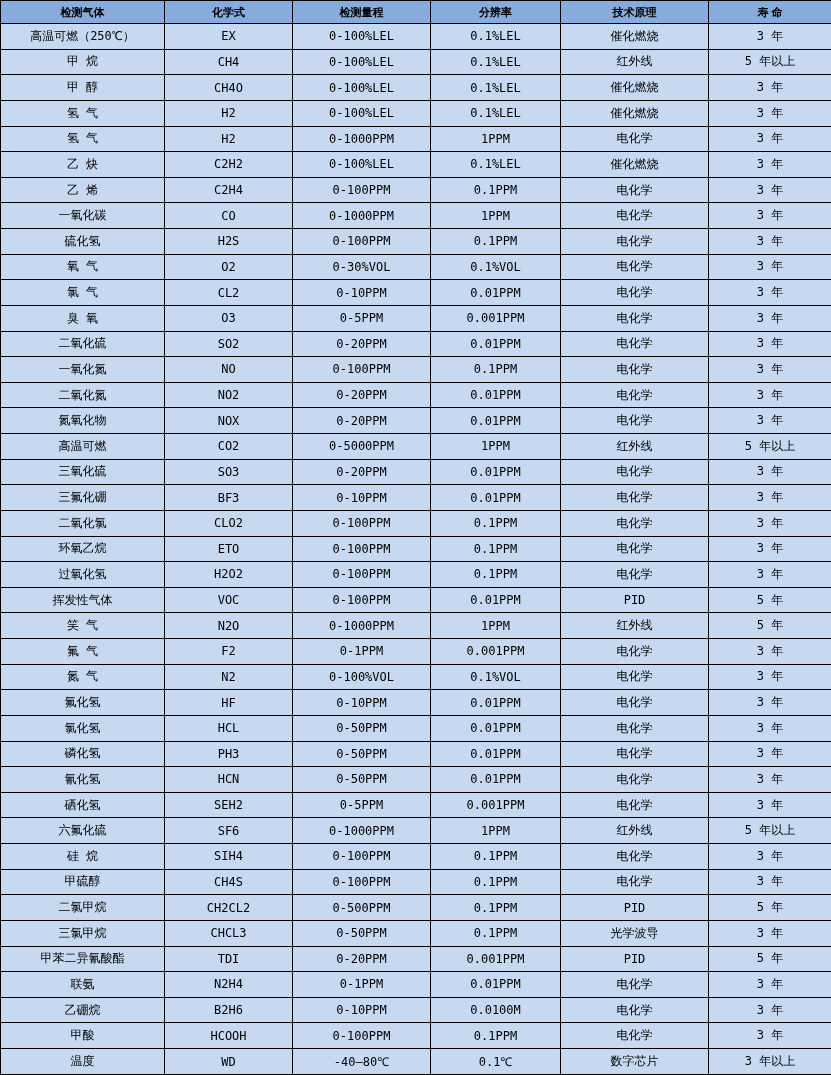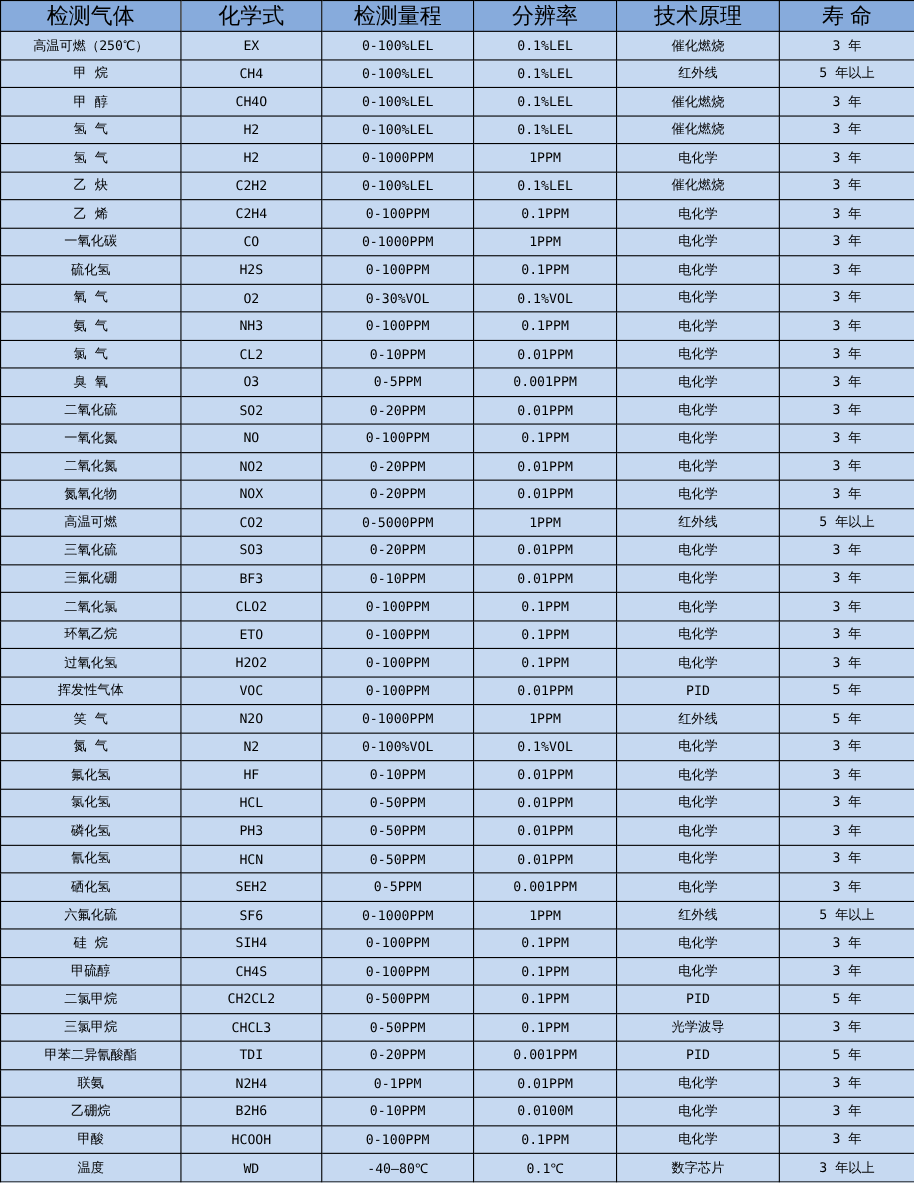--- a/index.html
+++ b/index.html
@@ -25,22 +25,22 @@
     border: 1.5px solid var(--border-color, #000000);
     text-align: center;
     vertical-align: middle;
     padding: 0 2px;
     overflow: hidden;
     white-space: nowrap;
     color: var(--text-color, #000000);
   }
   table.gas-table th {
     background: var(--header-bg, #87abdc);
-    font-size: 20px;
-    font-weight: normal;
+    font-size: 11px;
+    font-weight: bold;
     height: 22px;
   }
   table.gas-table td {
     background: var(--row-bg, #c6d9f1);
     font-size: 12px;
     height: 21px;
     font-family: "DejaVu Sans Mono", "Liberation Sans", sans-serif;
   }
 </style>
 </head>
@@ -141,28 +141,20 @@
         </tr>
         <tr>
           <td>氧 气</td>
           <td>O2</td>
           <td>0-30%VOL</td>
           <td>0.1%VOL</td>
           <td>电化学</td>
           <td>3 年</td>
         </tr>
         <tr>
-          <td>氨 气</td>
-          <td>NH3</td>
-          <td>0-100PPM</td>
-          <td>0.1PPM</td>
-          <td>电化学</td>
-          <td>3 年</td>
-        </tr>
-        <tr>
           <td>氯 气</td>
           <td>CL2</td>
           <td>0-10PPM</td>
           <td>0.01PPM</td>
           <td>电化学</td>
           <td>3 年</td>
         </tr>
         <tr>
           <td>臭 氧</td>
           <td>O3</td>
@@ -261,20 +253,28 @@
         </tr>
         <tr>
           <td>笑 气</td>
           <td>N2O</td>
           <td>0-1000PPM</td>
           <td>1PPM</td>
           <td>红外线</td>
           <td>5 年</td>
         </tr>
         <tr>
+          <td>氟 气</td>
+          <td>F2</td>
+          <td>0-1PPM</td>
+          <td>0.001PPM</td>
+          <td>电化学</td>
+          <td>3 年</td>
+        </tr>
+        <tr>
           <td>氮 气</td>
           <td>N2</td>
           <td>0-100%VOL</td>
           <td>0.1%VOL</td>
           <td>电化学</td>
           <td>3 年</td>
         </tr>
         <tr>
           <td>氟化氢</td>
           <td>HF</td>

